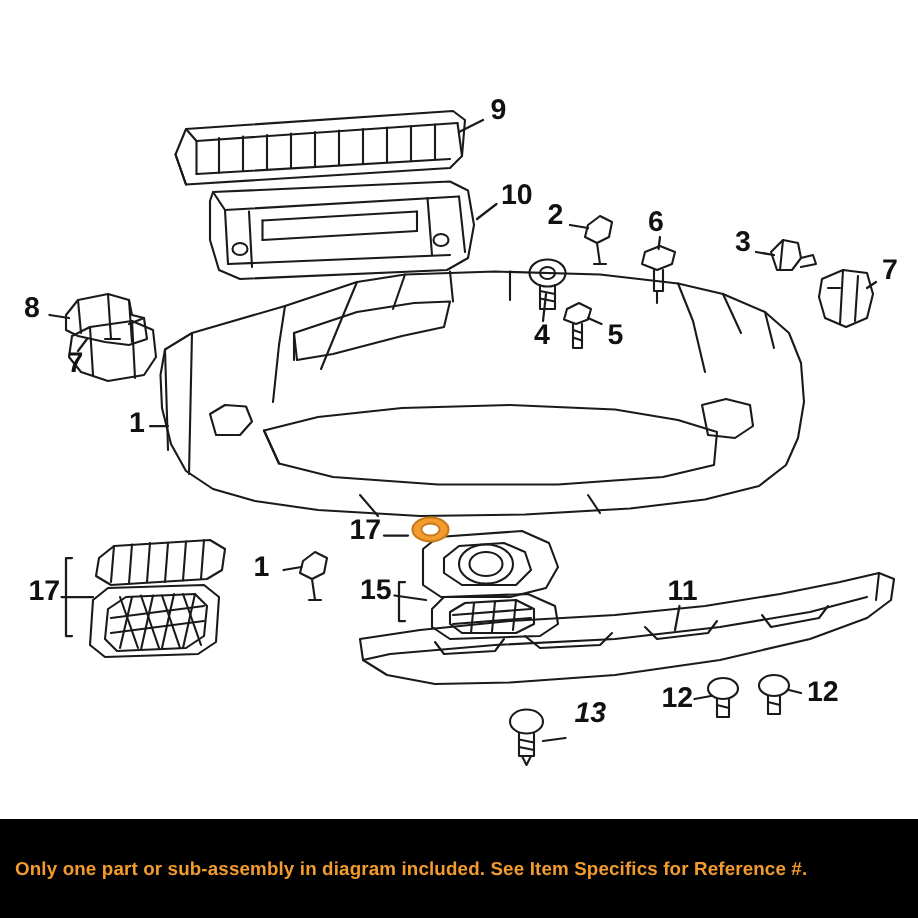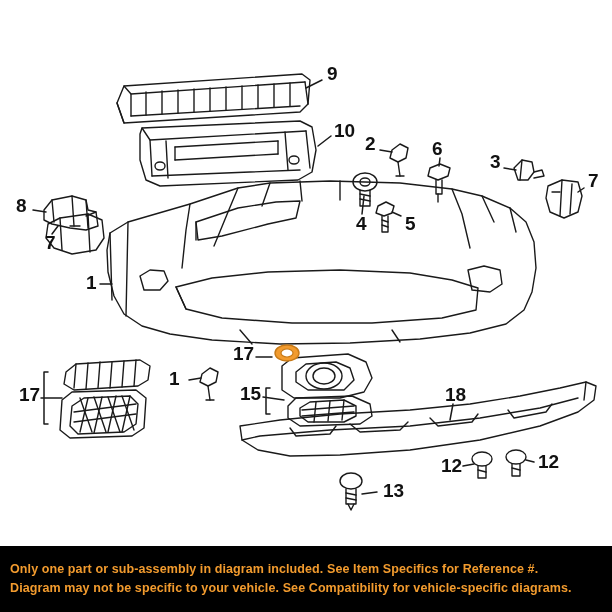--- a/index.html
+++ b/index.html
@@ -300,23 +300,22 @@
   <div class="callout" style="left:588px; top:171px;">7</div>
   <div class="callout" style="left:16px; top:196px;">8</div>
   <div class="callout" style="left:356px; top:214px;">4</div>
   <div class="callout" style="left:405px; top:214px;">5</div>
   <div class="callout" style="left:45px; top:233px;">7</div>
   <div class="callout" style="left:86px; top:273px;">1</div>
   <div class="callout" style="left:233px; top:344px;">17</div>
   <div class="callout" style="left:169px; top:369px;">1</div>
   <div class="callout" style="left:19px; top:385px;">17</div>
   <div class="callout" style="left:240px; top:384px;">15</div>
-  <div class="callout" style="left:445px; top:385px;">18</div>
+  <div class="callout" style="left:445px; top:385px;">11</div>
   <div class="callout" style="left:441px; top:456px;">12</div>
   <div class="callout" style="left:538px; top:452px;">12</div>
-  <div class="callout" style="left:383px; top:481px;">13</div>
+  <div class="callout" style="left:383px; top:466px;font-style:italic;">13</div>
 
   <div id="disclaimer-banner">
     <div class="line">Only one part or sub-assembly in diagram included. See Item Specifics for Reference #.</div>
-    <div class="line">Diagram may not be specific to your vehicle. See Compatibility for vehicle-specific diagrams.</div>
   </div>
 
 </div>
 
 </body></html>

